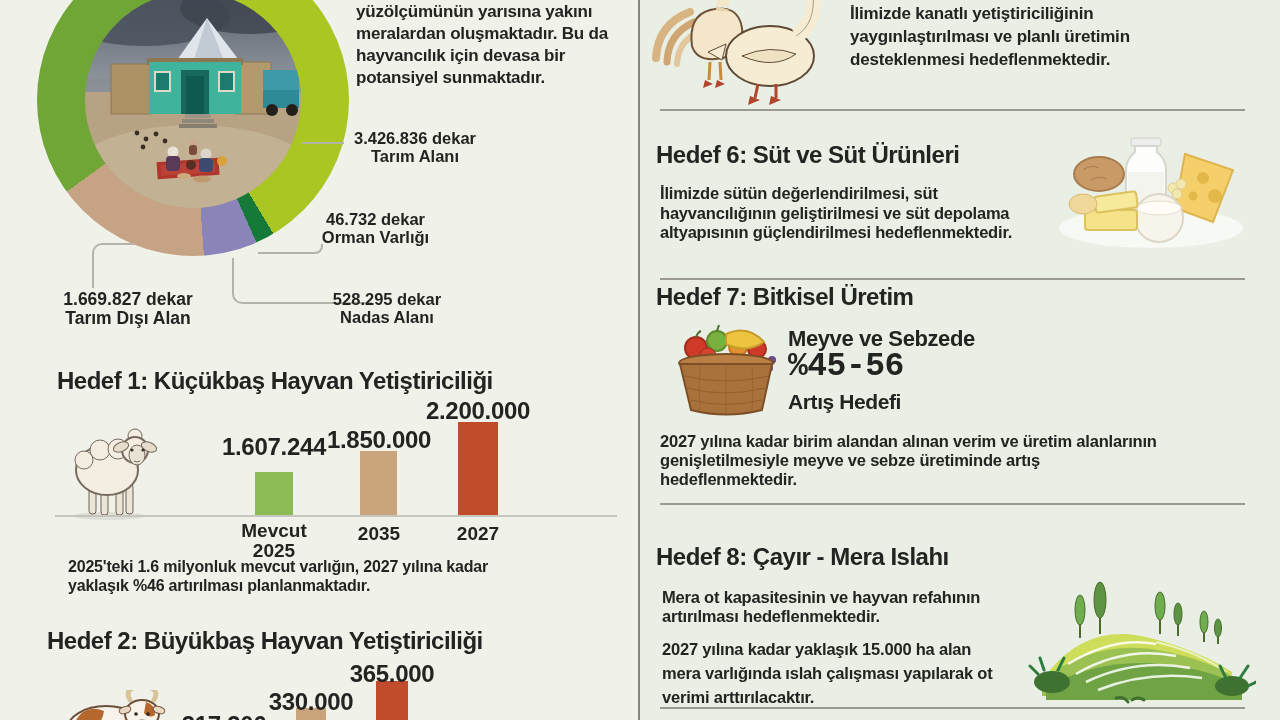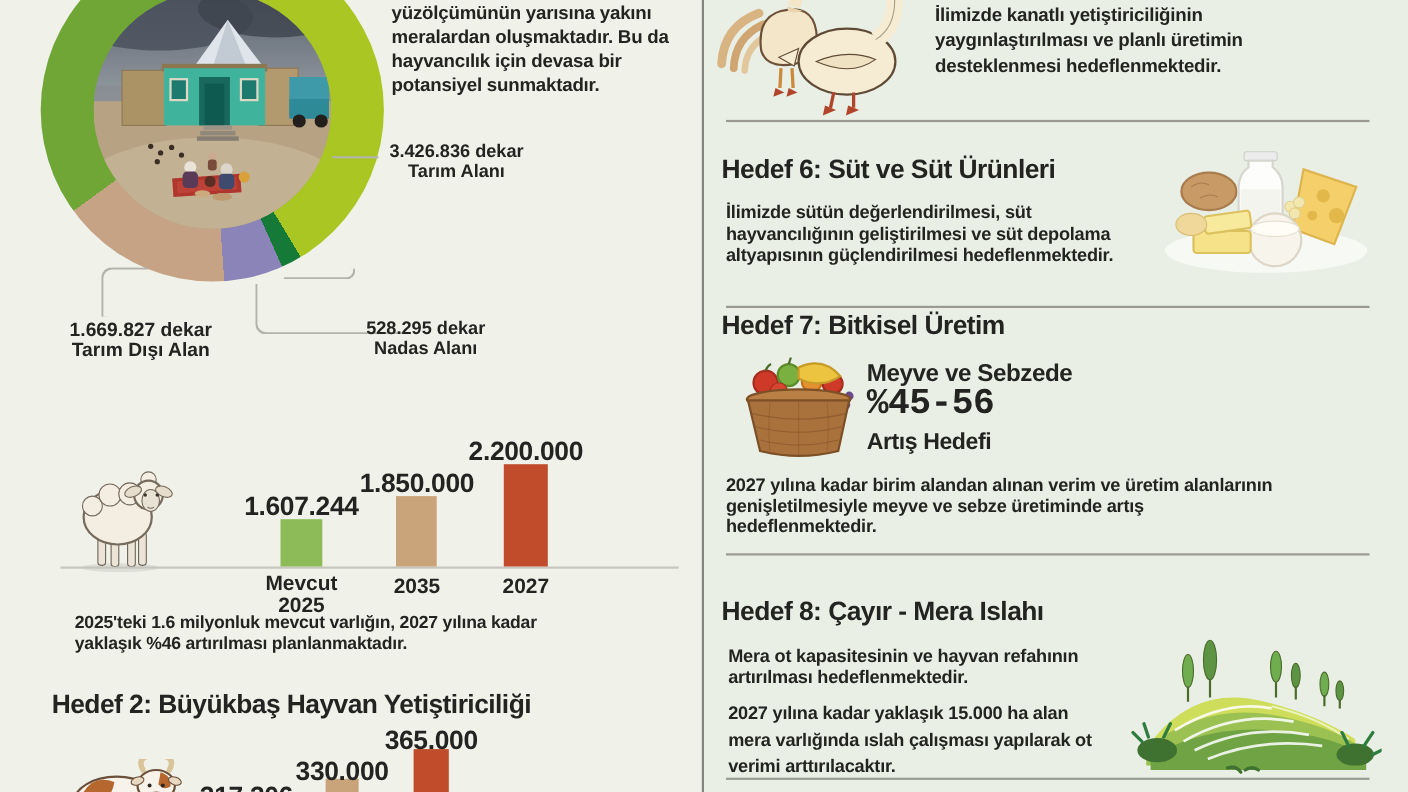--- a/index.html
+++ b/index.html
@@ -86,29 +86,34 @@
 
   <div class="abs" style="left:302px;top:142px;width:42px;height:2px;background:#b3b3aa;"></div>
   <div class="abs" style="left:258px;top:244px;width:63px;height:8px;border-right:2px solid #b3b3aa;border-bottom:2px solid #b3b3aa;border-bottom-right-radius:8px;"></div>
   <div class="abs" style="left:232px;top:258px;width:138px;height:44px;border-left:2px solid #b3b3aa;border-bottom:2px solid #b3b3aa;border-bottom-left-radius:10px;"></div>
   <div class="abs" style="left:92px;top:243px;width:41px;height:43px;border-left:2px solid #b3b3aa;border-top:2px solid #b3b3aa;border-top-left-radius:10px;"></div>
 
   <div class="abs callout" style="left:340px;top:130px;width:150px;">
     <div>3.426.836 dekar</div>
     <div>Tarım Alanı</div>
   </div>
+  <div class="abs callout" style="left:298px;top:211px;width:155px;">
+    <div>46.732 dekar</div>
+    <div>Orman Varlığı</div>
+  </div>
   <div class="abs callout" style="left:312px;top:291px;width:150px;">
     <div>528.295 dekar</div>
     <div>Nadas Alanı</div>
   </div>
   <div class="abs callout" style="left:38px;top:290px;width:180px;font-size:17.5px;line-height:18.5px;">
     <div>1.669.827 dekar</div>
     <div>Tarım Dışı Alan</div>
   </div>
 
+  <div class="abs title" style="left:57px;top:367px;">Hedef 1: Küçükbaş Hayvan Yetiştiriciliği</div>
 
   <div class="abs" style="left:64px;top:424px;">
     <svg width="94" height="96" viewBox="0 0 94 96">
       <ellipse cx="45" cy="92" rx="36" ry="4" fill="#000" opacity="0.08"></ellipse>
       <rect x="25" y="60" width="7" height="30" rx="3" fill="#ece4d6" stroke="#6b6257"></rect>
       <rect x="37" y="62" width="7" height="29" rx="3" fill="#ece4d6" stroke="#6b6257"></rect>
       <rect x="52" y="62" width="7" height="29" rx="3" fill="#ece4d6" stroke="#6b6257"></rect>
       <rect x="62" y="60" width="7" height="30" rx="3" fill="#ece4d6" stroke="#6b6257"></rect>
       <ellipse cx="43" cy="46" rx="31" ry="25" fill="#f4eee2" stroke="#756a5c" stroke-width="2"></ellipse>
       <circle cx="20" cy="36" r="9" fill="#f4eee2" stroke="#756a5c"></circle>
@@ -122,21 +127,21 @@
       <circle cx="68" cy="26" r="1.6" fill="#3a342c"></circle>
       <circle cx="79" cy="26" r="1.6" fill="#3a342c"></circle>
       <path d="M70 37 q3 2 6 0" stroke="#756a5c" fill="none"></path>
     </svg>
   </div>
 
   <div class="abs" style="left:55px;top:515px;width:562px;height:2px;background:#c6c6be;"></div>
   <div class="bar" style="left:255px;top:472px;width:38px;height:43px;background:#8cbb57;"></div>
   <div class="bar" style="left:360px;top:451px;width:37px;height:64px;background:#c9a379;"></div>
   <div class="bar" style="left:458px;top:422px;width:40px;height:93px;background:#c04c2c;"></div>
-  <div class="abs barval" style="left:214px;top:447px;width:120px;">1.607.244</div>
+  <div class="abs barval" style="left:214px;top:433px;width:120px;">1.607.244</div>
   <div class="abs barval" style="left:319px;top:426px;width:120px;">1.850.000</div>
   <div class="abs barval" style="left:418px;top:397px;width:120px;">2.200.000</div>
   <div class="abs barcat pre" style="left:214px;top:521px;width:120px;">Mevcut
 2025</div>
   <div class="abs barcat" style="left:319px;top:524px;width:120px;">2035</div>
   <div class="abs barcat" style="left:418px;top:524px;width:120px;">2027</div>
 
   <div class="abs pre" style="left:68px;top:558px;font-size:16px;line-height:18.5px;letter-spacing:-0.2px;">2025'teki 1.6 milyonluk mevcut varlığın, 2027 yılına kadar
 yaklaşık %46 artırılması planlanmaktadır.</div>
 

